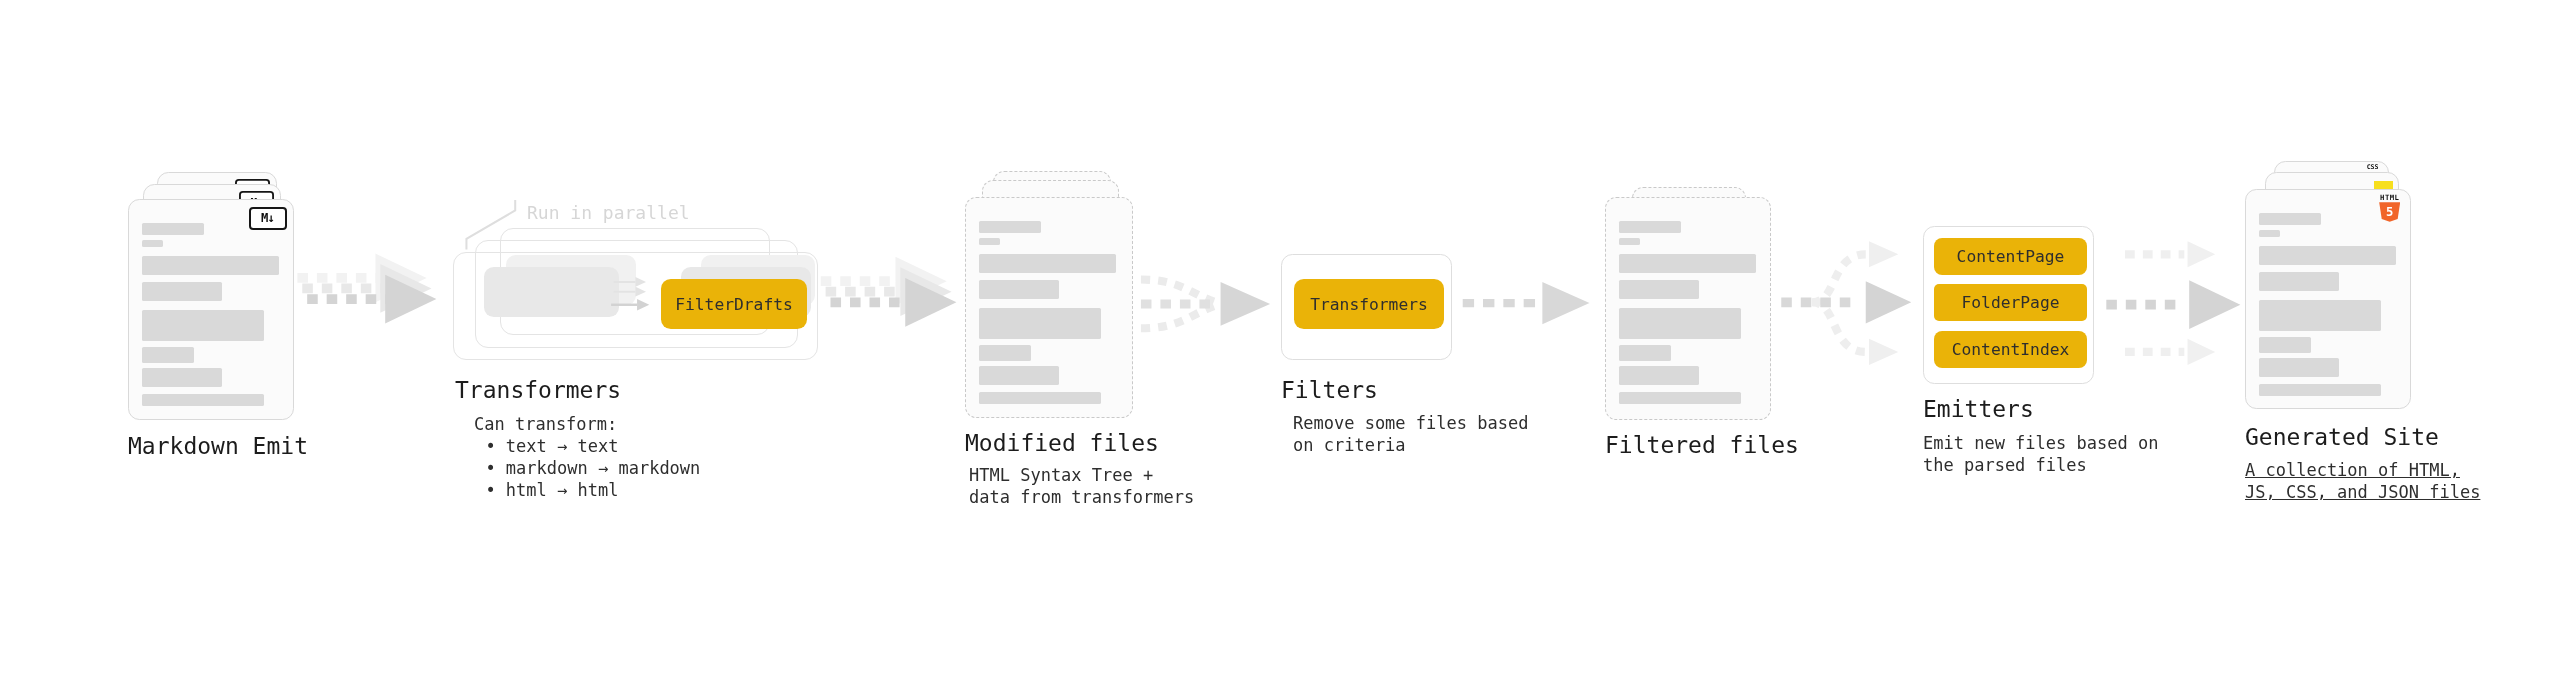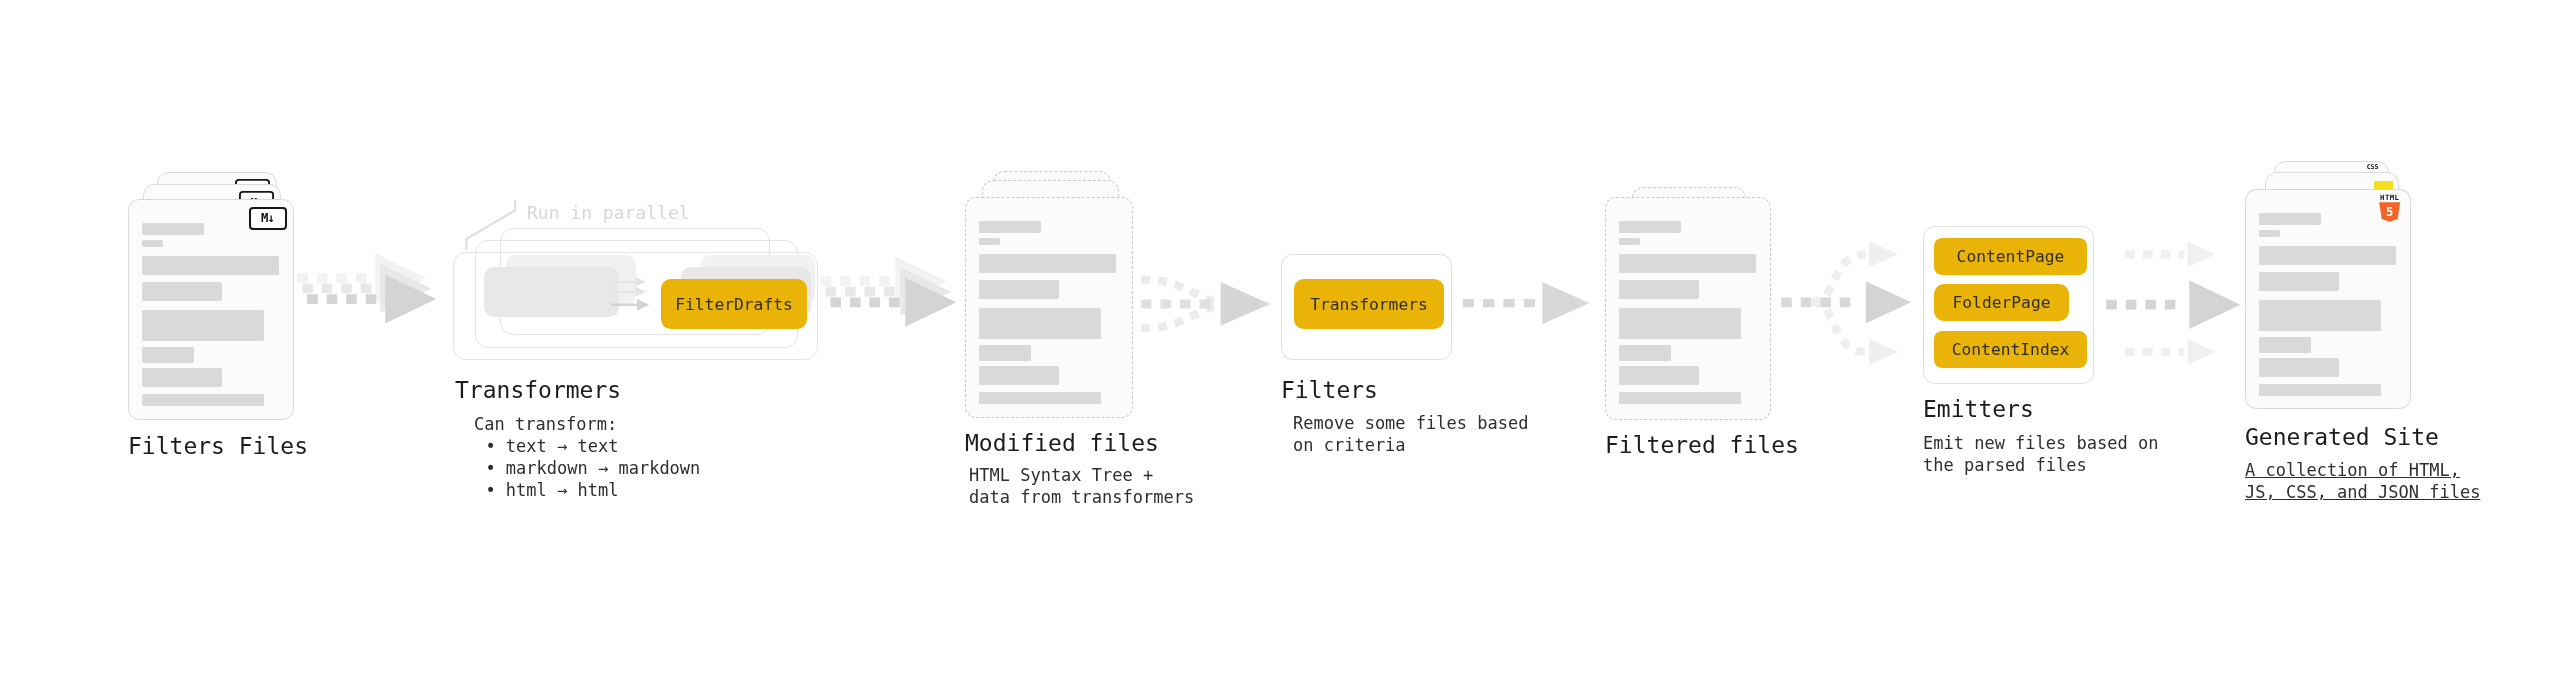--- a/index.html
+++ b/index.html
@@ -77,21 +77,21 @@
       <div class="bar b1"></div>
         <div class="bar b2"></div>
         <div class="bar b3"></div>
         <div class="bar b4"></div>
       <div class="bar b5"></div>
         <div class="bar b6"></div>
         <div class="bar b7"></div>
         <div class="bar b8"></div>
     </div>
   </div>
-  <div class="heading" style="left:128px;top:433px;">Filters Files</div>
+  <div class="heading" style="left:128px;top:433px;">Markdown Emit</div>
 
   <div class="outline-card" style="left:500px;top:228px;width:270px;height:107px;"></div>
   <div class="outline-card" style="left:475px;top:240px;width:323px;height:108px;"></div>
   <div class="outline-card" style="left:453px;top:252px;width:365px;height:108px;"></div>
 
   <div class="gray-box ghost2" style="left:506px;top:255px;width:130px;height:50px;"></div>
   <div class="gray-box ghost1" style="left:484px;top:267px;width:135px;height:50px;"></div>
 
   <div class="gray-box ghost2" style="left:701px;top:255px;width:114px;height:50px;"></div>
   <div class="gray-box ghost1" style="left:681px;top:267px;width:130px;height:50px;"></div>
@@ -147,21 +147,21 @@
         <div class="bar b7"></div>
         <div class="bar b8"></div>
     </div>
   </div>
   <div class="heading" style="left:1605px;top:432px;">Filtered files</div>
 
   <div class="panel-card" style="left:1923px;top:226px;width:171px;height:158px;"></div>
   <div class="gray-box" style="left:1934px;top:238px;width:153px;height:37px;border-radius:8.1px;">
     <span>ContentPage</span>
   </div>
-  <div class="gray-box" style="left:1934px;top:284px;width:135px;height:37px;border-radius:10px;">
+  <div class="gray-box" style="left:1934px;top:284px;width:153px;height:37px;border-radius:5px;">
     <span>FolderPage</span>
   </div>
   <div class="gray-box" style="left:1934px;top:331px;width:153px;height:37px;border-radius:8.1px;">
     <span>ContentIndex</span>
   </div>
   <div class="heading" style="left:1923px;top:396px;">Emitters</div>
   <div class="subtext" style="left:1923px;top:432px;">Emit new files based on
 the parsed files</div>
 
   <div class="file-card" style="left:2274px;top:161px;width:115px;height:50px;">

